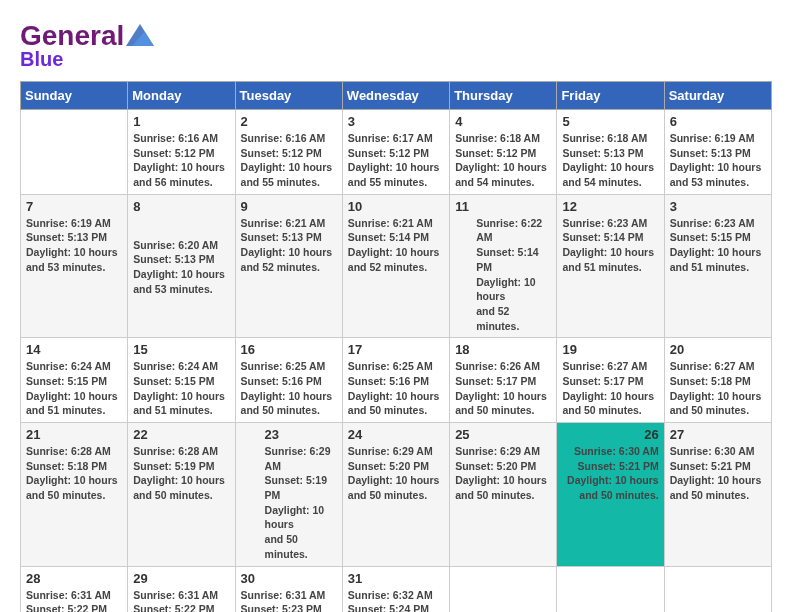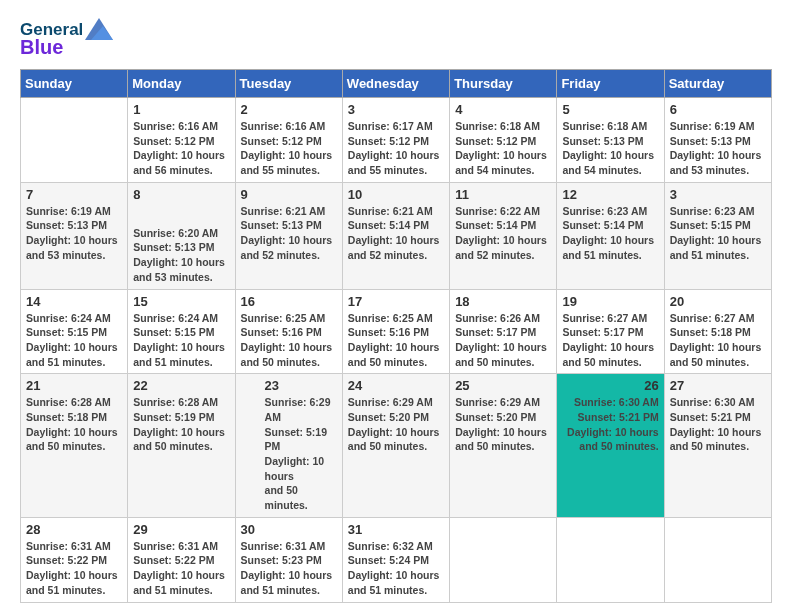--- a/index.html
+++ b/index.html
@@ -78,21 +78,21 @@
     .empty-cell {
       background: #fff !important;
     }
   </style>
 </head>
 <body>
 
 <div class="header">
   <div class="logo">
     <div class="logo-row">
-      <span style="font-size:17px;font-weight:bold;color:#0c4a6e;">General</span>
+      <span style="font-size:28px;font-weight:bold;color:#701a75;">General</span>
       <svg width="28" height="22" viewBox="0 0 28 22" style="margin-left:2px;margin-top:-2px;">
         <polygon points="0,22 14,0 28,22" fill="#3366bb" opacity="0.85"></polygon>
         <polygon points="6,22 18,8 28,22" fill="#5599ee" opacity="0.7"></polygon>
       </svg>
     </div>
     <span style="font-size:20px;font-weight:bold;color:#6d28d9;margin-top:-4px;">Blue</span>
   </div>
   <div class="title-block">
     <div class="month-title"></div>
     <div class="subtitle"></div>
@@ -181,21 +181,21 @@
         </td>
         <td style="background: rgb(245, 245, 245);">
           <span class="day-num">10</span>
           <div class="day-info" style="white-space: pre-line;">Sunrise: 6:21 AM
 Sunset: 5:14 PM
 Daylight: 10 hours
 and 52 minutes.</div>
         </td>
         <td style="background: rgb(245, 245, 245);">
           <span class="day-num">11</span>
-          <div class="day-info" style="white-space: pre-line;">Sunrise: 6:22 AM
+          <div class="day-info" style="white-space: pre-line; margin-left: 21px;">Sunrise: 6:22 AM
 Sunset: 5:14 PM
 Daylight: 10 hours
 and 52 minutes.</div>
         </td>
         <td style="background: rgb(245, 245, 245); margin-top: 28px;">
           <span class="day-num">12</span>
           <div class="day-info" style="white-space: pre-line;">Sunrise: 6:23 AM
 Sunset: 5:14 PM
 Daylight: 10 hours
 and 51 minutes.</div>

